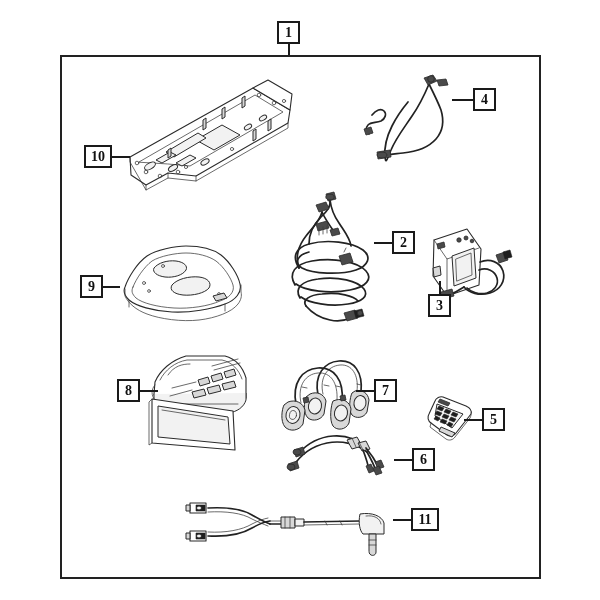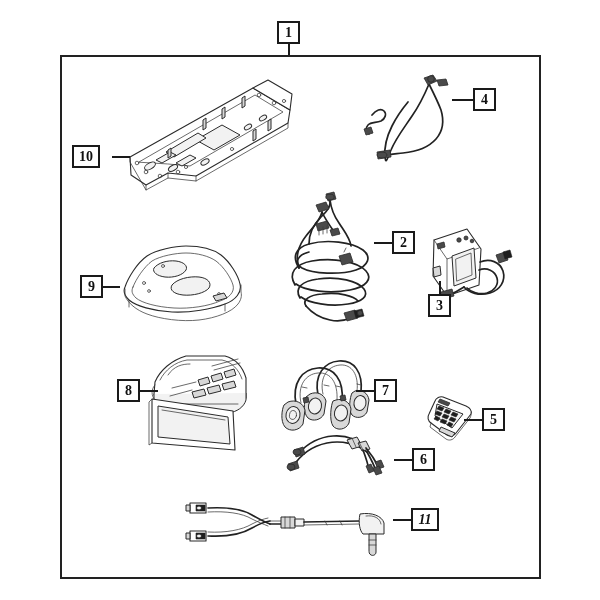--- a/index.html
+++ b/index.html
@@ -429,17 +429,17 @@
   <div class="callout" style="left:482px; top:408px;">5</div>
 
   <div class="callout" style="left:412px; top:448px;">6</div>
 
   <div class="callout" style="left:374px; top:379px;">7</div>
 
   <div class="callout" style="left:117px; top:379px;">8</div>
 
   <div class="callout" style="left:80px; top:275px;">9</div>
 
-  <div class="callout wide" style="left:72px; top:145px;">10</div>
-
-  <div class="callout wide" style="left:411px; top:508px;font-style:italic;">11</div>
+  <div class="callout wide" style="left:84px; top:145px;">10</div>
+
+  <div class="callout wide" style="left:411px; top:508px;">11</div>
 
 </div>
 
 </body></html>

